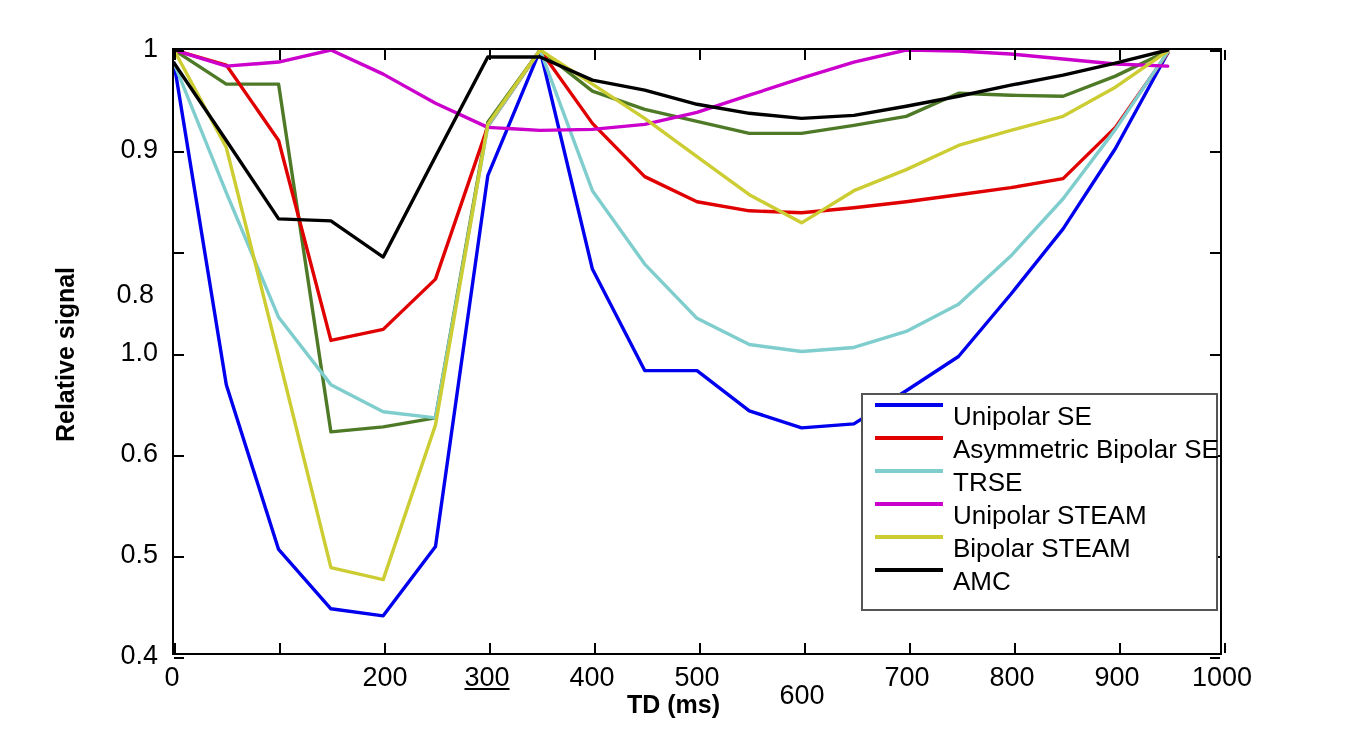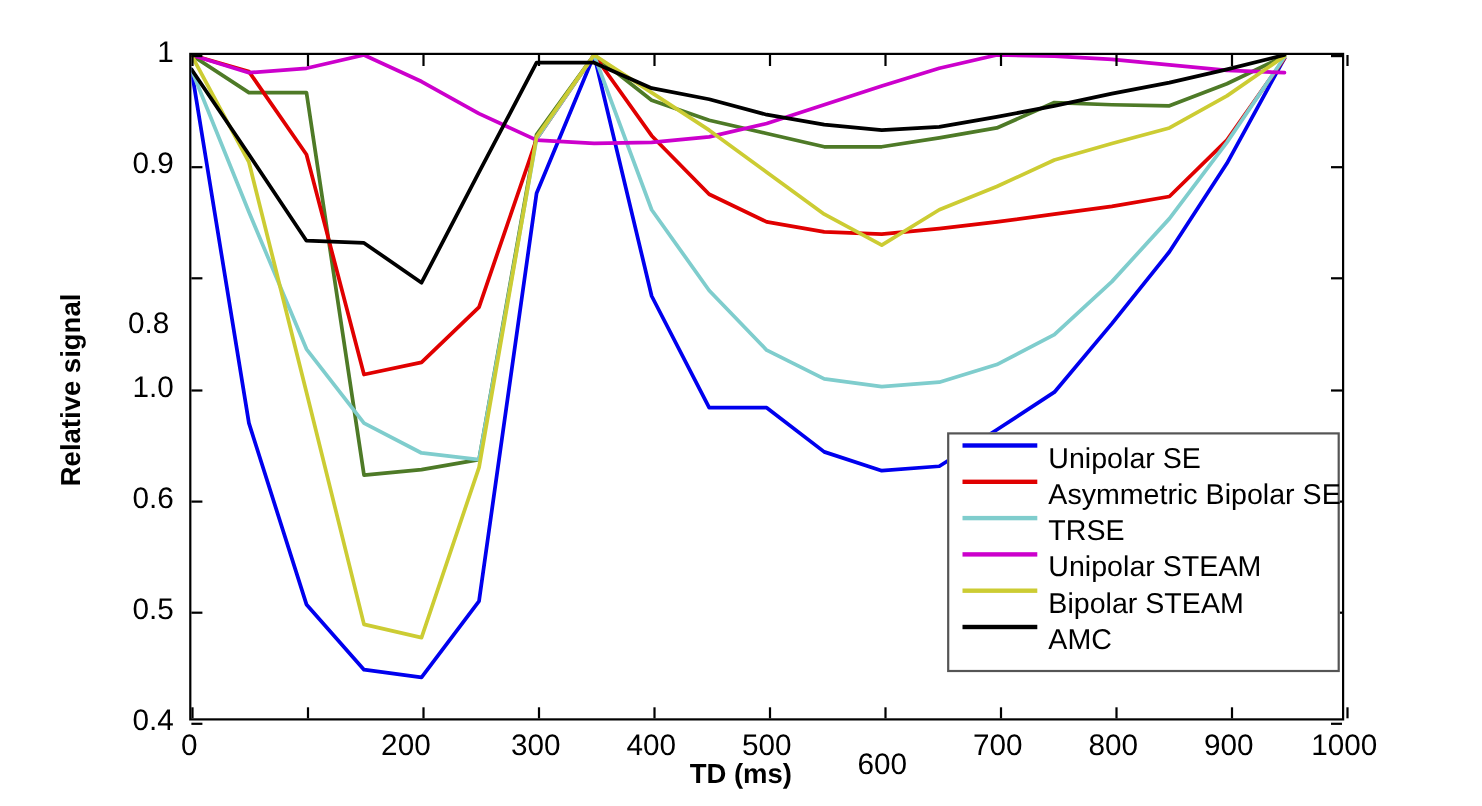--- a/index.html
+++ b/index.html
@@ -164,22 +164,22 @@
         <span class="legend-text">Bipolar STEAM</span>
       </div>
       <div class="legend-row">
         <span class="legend-swatch" style="border-top-color: rgb(0, 0, 0);"></span>
         <span class="legend-text">AMC</span>
       </div>
     </div>
 
 <div class="xlabel-tick" style="left: 172px; top: 662px;">0</div>
     <div class="xlabel-tick" style="left: 277px; top: 692px; margin-top: 40px;">100</div>
-    <div class="xlabel-tick" style="left: 369px; top: 662px;">200</div>
-    <div class="xlabel-tick" style="left: 487px; top: 662px;">300</div>
+    <div class="xlabel-tick" style="left: 385px; top: 662px;">200</div>
+    <div class="xlabel-tick" style="left: 487px; top: 662px; text-decoration: underline;">300</div>
     <div class="xlabel-tick" style="left: 592px; top: 662px;">400</div>
     <div class="xlabel-tick" style="left: 697px; top: 662px;">500</div>
     <div class="xlabel-tick" style="left: 802px; top: 662px; margin-top: 18px;">600</div>
     <div class="xlabel-tick" style="left: 907px; top: 662px;">700</div>
     <div class="xlabel-tick" style="left: 1012px; top: 662px;">800</div>
     <div class="xlabel-tick" style="left: 1117px; top: 662px;">900</div>
     <div class="xlabel-tick" style="left: 1222px; top: 662px;">1000</div>
     <div class="ylabel-tick" style="left: 96px; width: 62px; top: 655px;">0.4</div>
     <div class="ylabel-tick" style="left: 96px; width: 62px; top: 553.833px;">0.5</div>
     <div class="ylabel-tick" style="left: 96px; width: 62px; top: 452.667px;">0.6</div>

